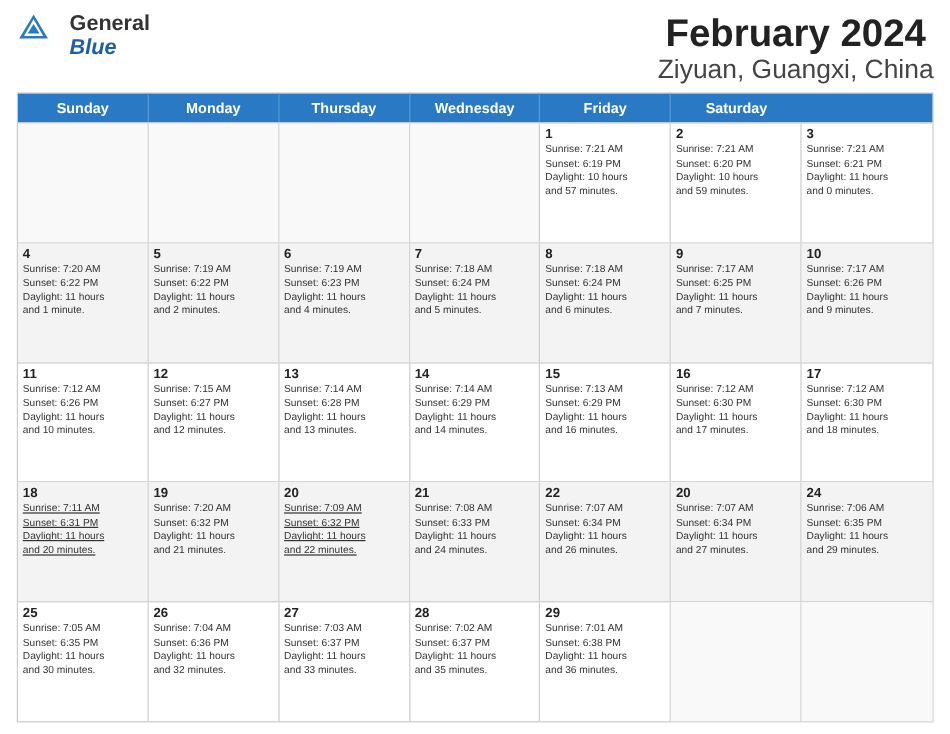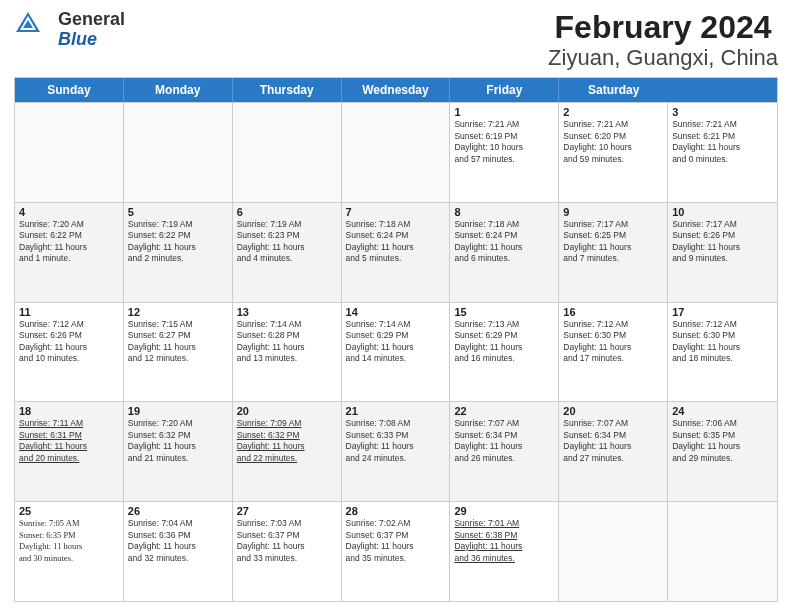--- a/index.html
+++ b/index.html
@@ -316,21 +316,21 @@
             <span class="day-number">24</span>
             <div class="cell-text" style="white-space: pre-line;">Sunrise: 7:06 AM
 Sunset: 6:35 PM
 Daylight: 11 hours
 and 29 minutes.</div>
           </div>
         </div>
         <div class="cal-row">
           <div class="cal-cell">
             <span class="day-number">25</span>
-            <div class="cell-text" style="white-space: pre-line; font-family: Liberation Serif, serif;">Sunrise: 7:05 AM
+            <div class="cell-text" style="white-space: pre-line;">Sunrise: 7:05 AM
 Sunset: 6:35 PM
 Daylight: 11 hours
 and 30 minutes.</div>
           </div>
           <div class="cal-cell">
             <span class="day-number">26</span>
             <div class="cell-text" style="white-space: pre-line;">Sunrise: 7:04 AM
 Sunset: 6:36 PM
 Daylight: 11 hours
 and 32 minutes.</div>
@@ -344,21 +344,21 @@
           </div>
           <div class="cal-cell">
             <span class="day-number">28</span>
             <div class="cell-text" style="white-space: pre-line;">Sunrise: 7:02 AM
 Sunset: 6:37 PM
 Daylight: 11 hours
 and 35 minutes.</div>
           </div>
           <div class="cal-cell">
             <span class="day-number">29</span>
-            <div class="cell-text" style="white-space: pre-line; text-decoration: underline;">Sunrise: 7:01 AM
+            <div class="cell-text" style="white-space: pre-line;">Sunrise: 7:01 AM
 Sunset: 6:38 PM
 Daylight: 11 hours
 and 36 minutes.</div>
           </div>
           <div class="cal-cell empty"></div>
           <div class="cal-cell empty"></div>
         </div>
       </div>
   </div>
 </div>

